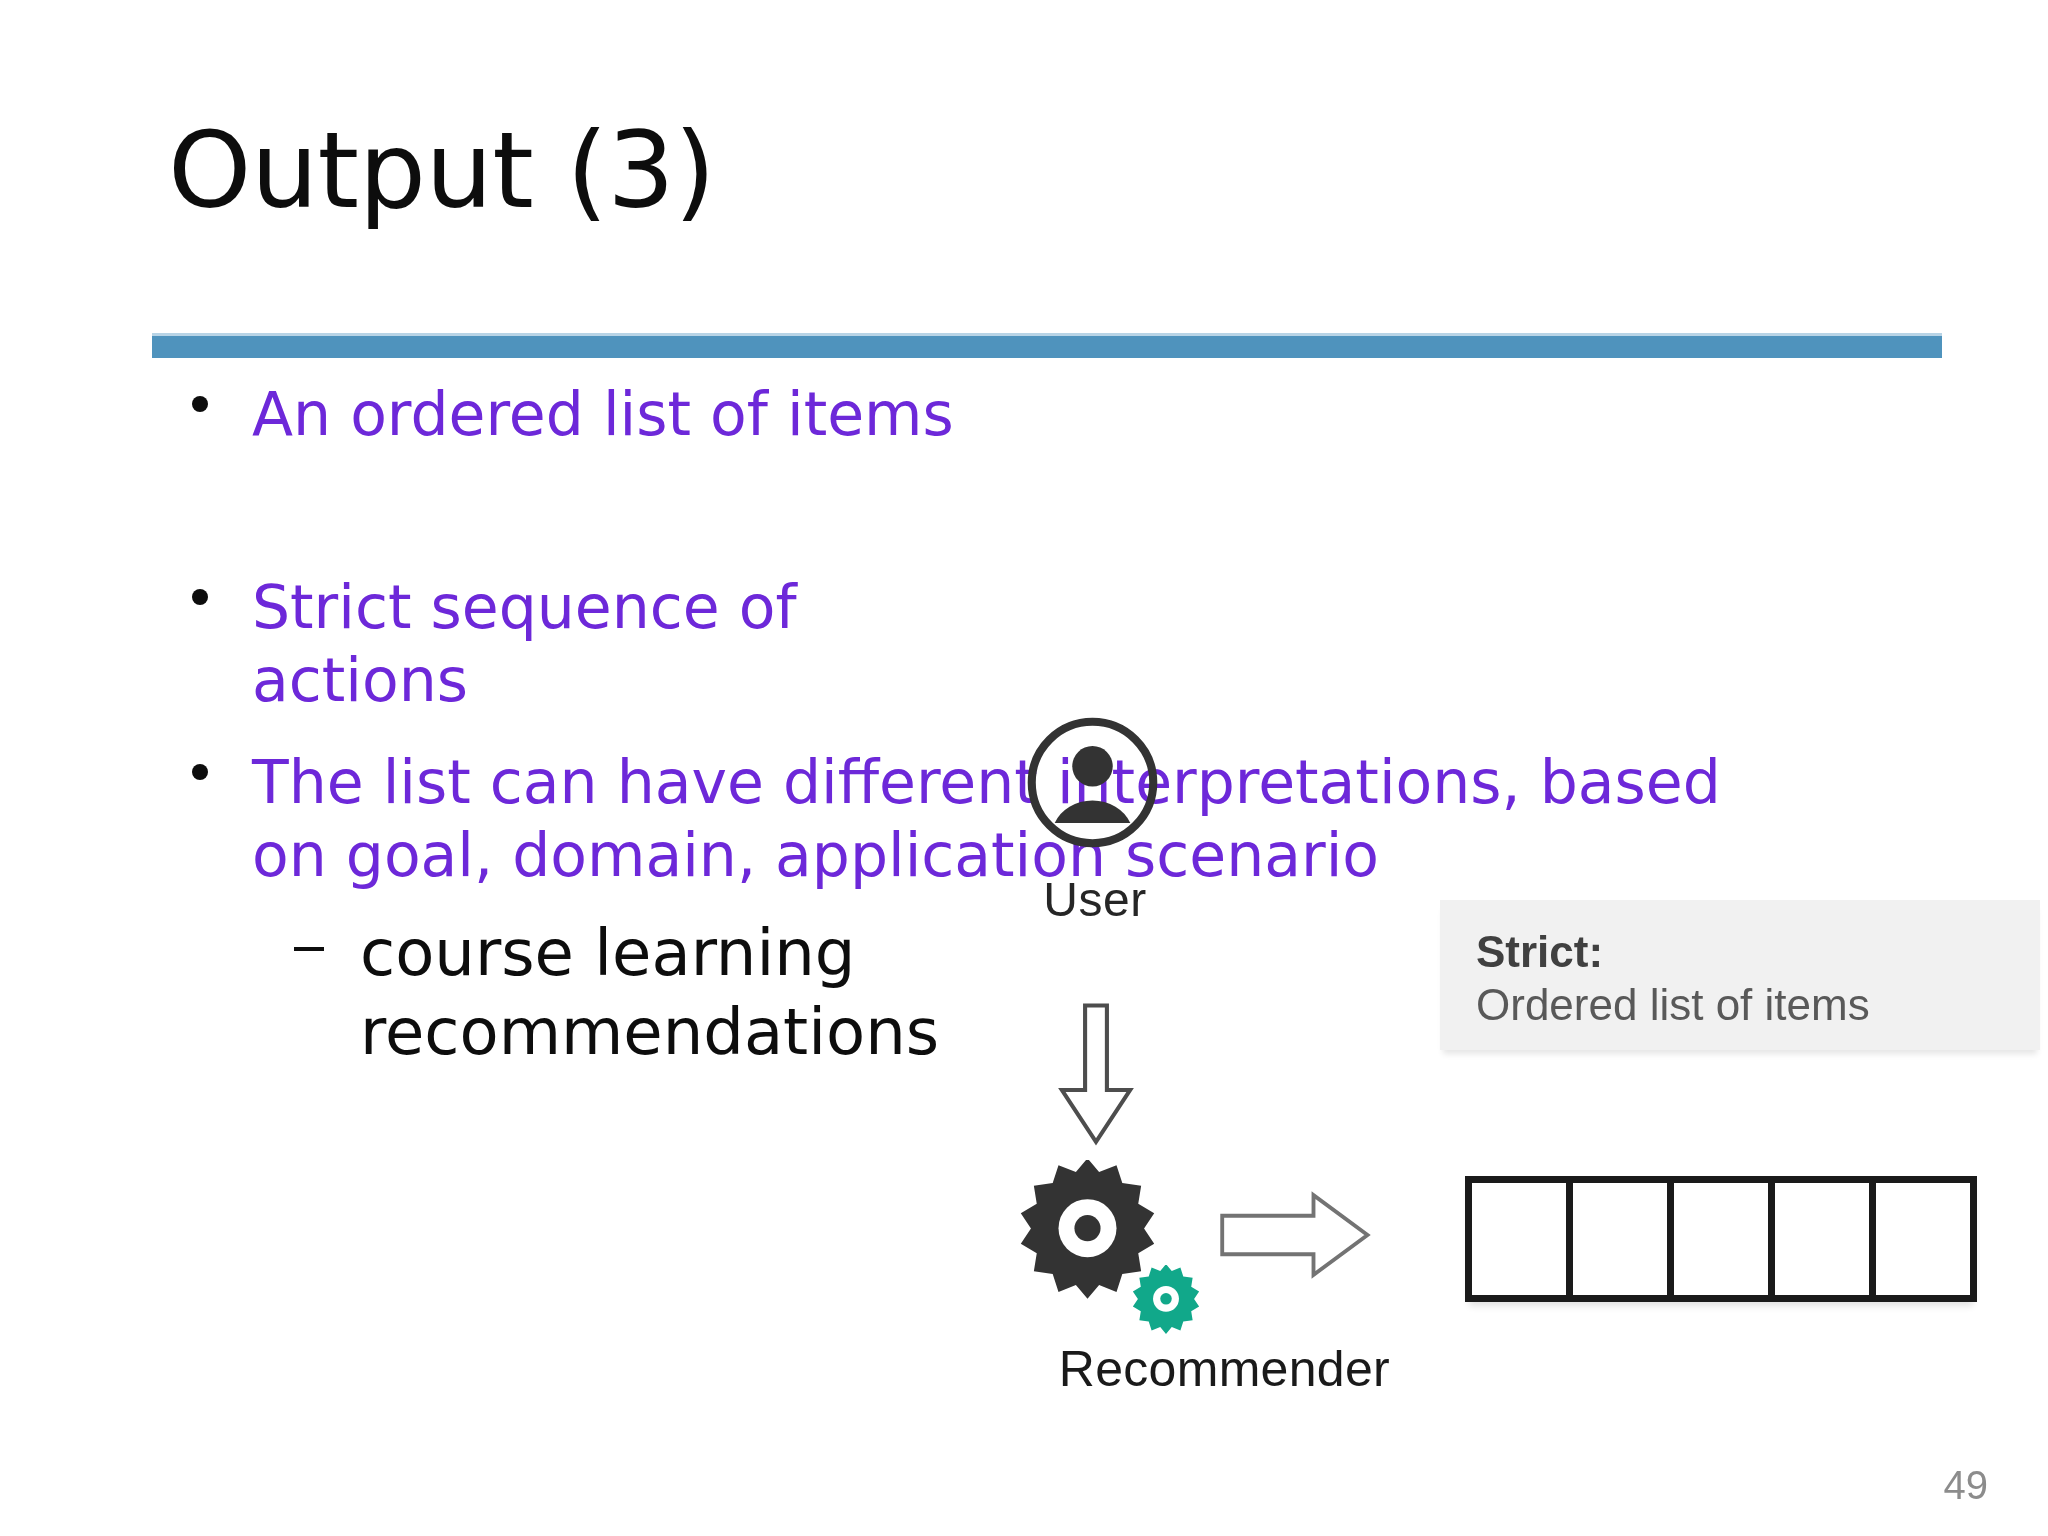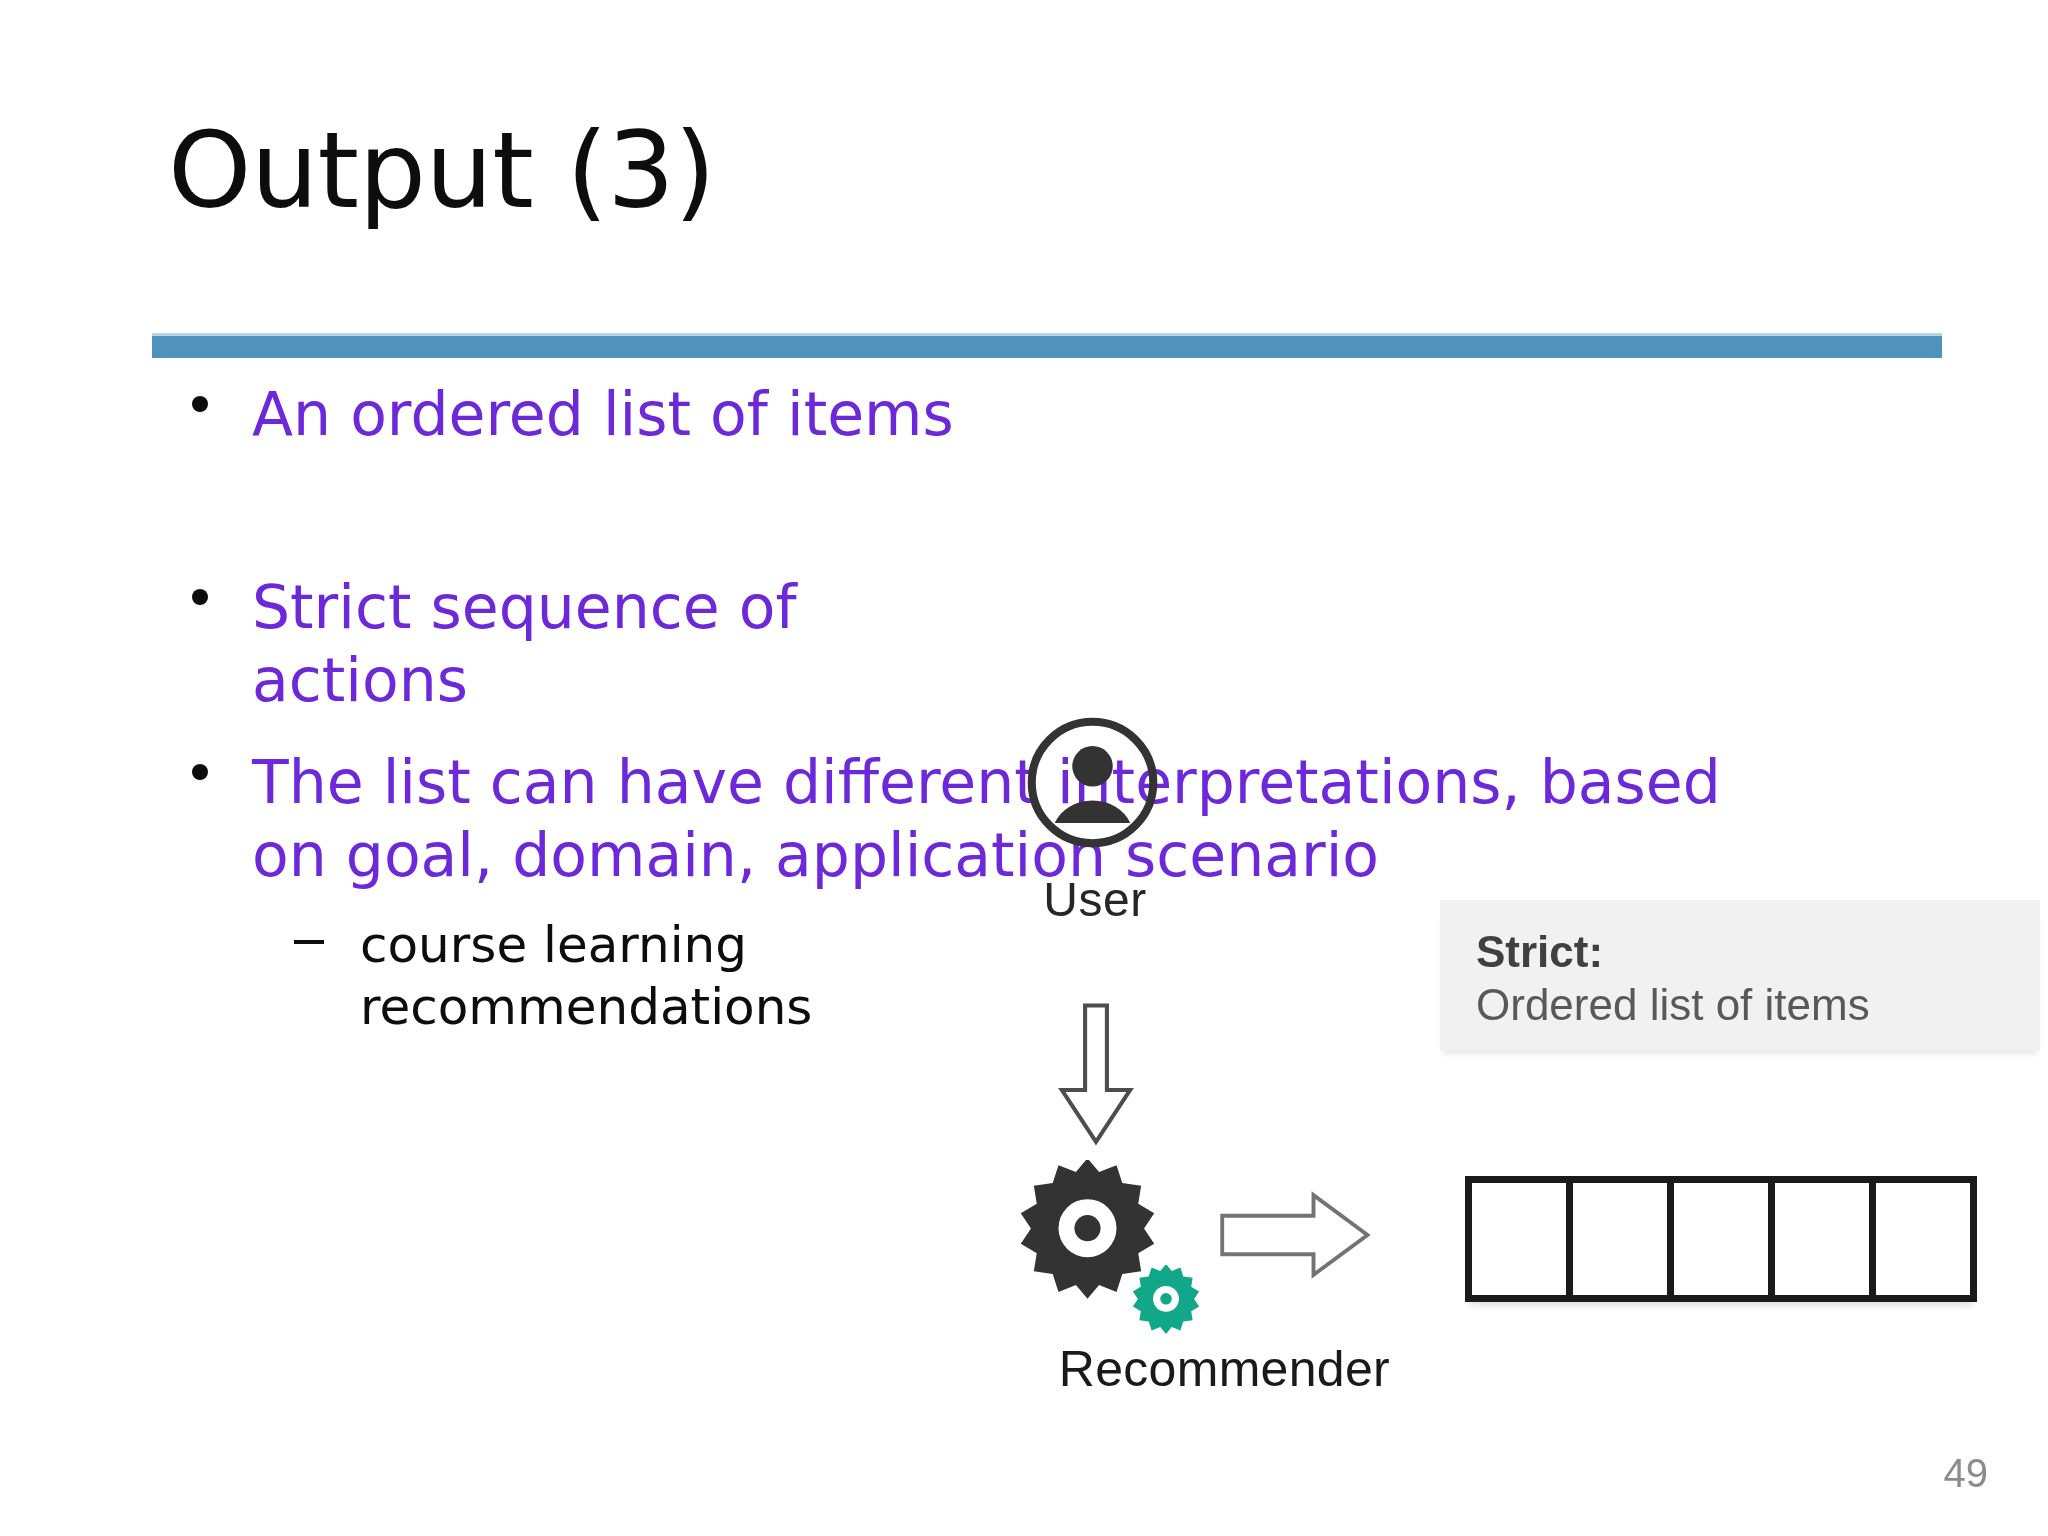--- a/index.html
+++ b/index.html
@@ -80,21 +80,21 @@
   .bullet.b2 { width: 1560px; margin-top: 28px; }
   .bullet.b3 { width: 620px; margin-top: 120px; }
 
   .sub-bullet {
     position: relative;
     display: block;
     margin-left: 110px;
     margin-top: 22px;
     padding-left: 80px;
     width: 520px;
-    font-size: 50px;
+    font-size: 64px;
     line-height: 1.24;
     color: #0d0d0d;
   }
   .sub-bullet .dash {
     position: absolute;
     left: 14px;
     top: 0.52em;
     width: 30px;
     height: 4px;
     background: #0d0d0d;
@@ -212,21 +212,21 @@
     background: #ffffff;
     margin-left: -7px;
     box-sizing: content-box;
   }
   .cell:first-child { margin-left: 0; }
 
   
   .page-number {
     position: absolute;
     right: 60px;
-    bottom: 40px;
+    bottom: 28px;
     font-family: "Liberation Sans", "DejaVu Sans", sans-serif;
     font-size: 40px;
     color: #8c8c8c;
   }
 </style>
 </head>
 <body>
 
 <div class="slide">
 

